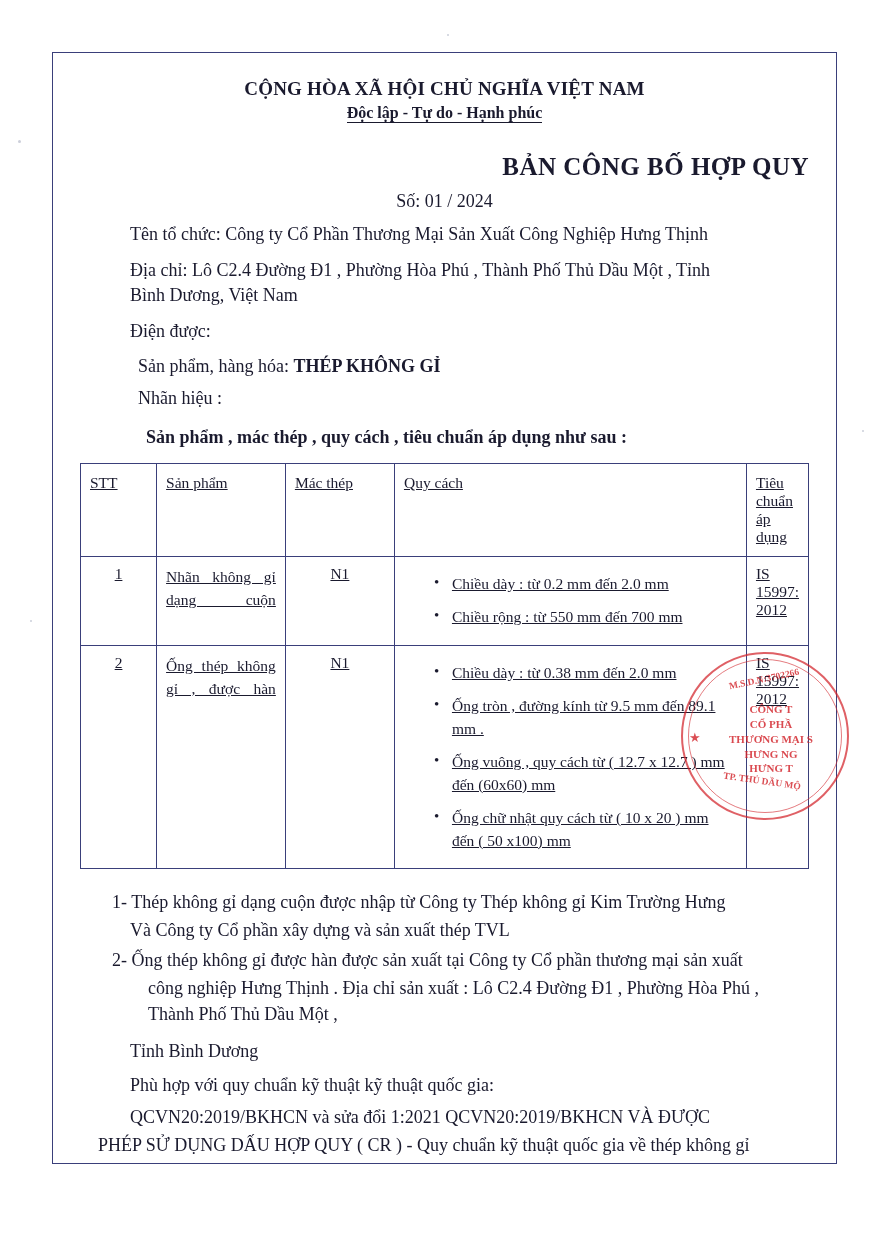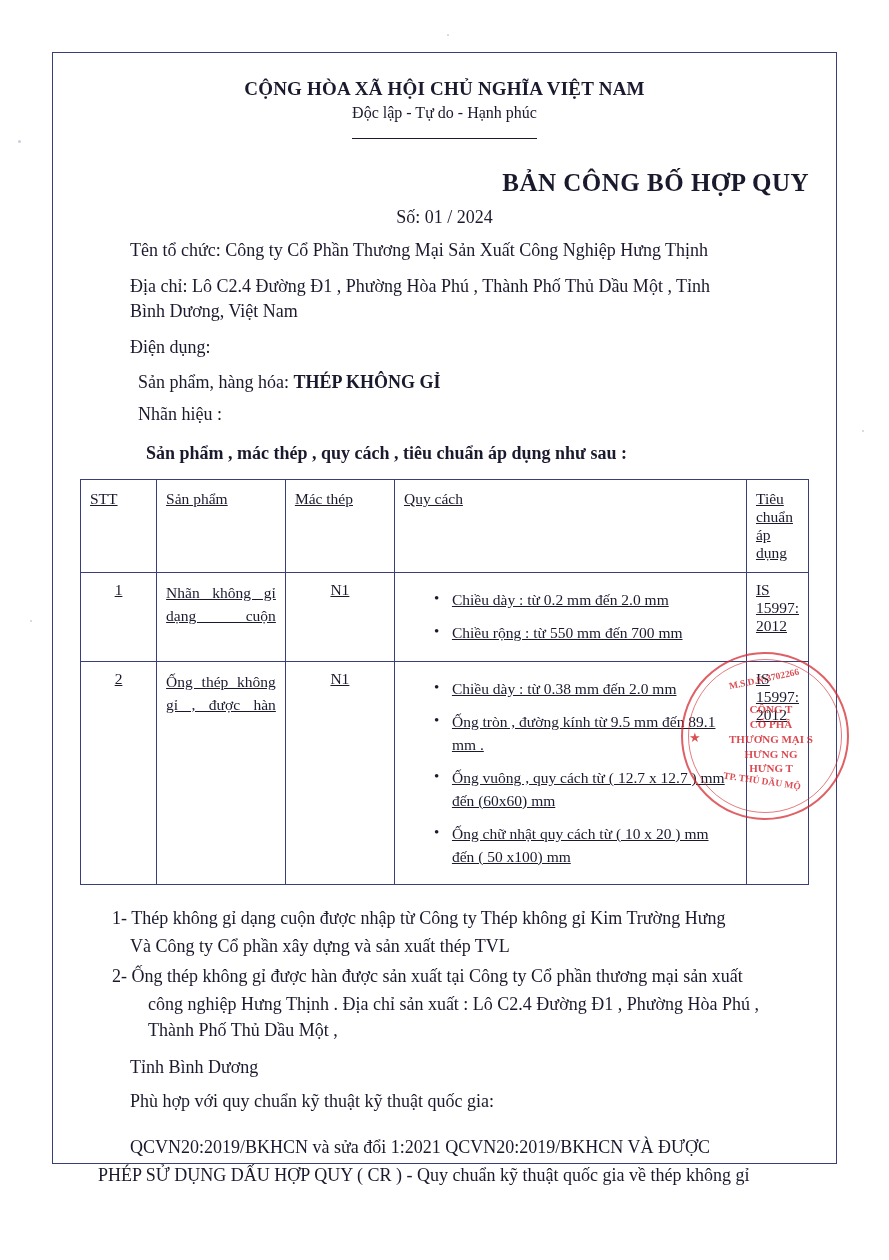--- a/index.html
+++ b/index.html
@@ -41,26 +41,26 @@
     border-radius: 9px;
   }
   .center { text-align: center; }
   .nation-title {
     font-weight: bold;
     font-size: 19px;
     letter-spacing: 0.2px;
     margin-top: 8px;
   }
   .nation-sub {
-    font-weight: normal;
+    font-weight: bold;
     font-size: 16px;
     margin-top: 4px;
     display: inline-block;
     border-bottom: 1.5px solid #1a1a2e;
-    padding-bottom: 16px;
+    padding-bottom: 0;
   }
   .doc-title {
     font-weight: bold;
     font-size: 25px;
     margin-top: 30px;
     letter-spacing: 0.5px;
     text-align: right;
   }
   .doc-number {
     font-size: 18px;
@@ -252,21 +252,21 @@
       <span>Tên tổ chức: </span><span>Công ty Cổ Phần Thương Mại Sản Xuất Công Nghiệp Hưng Thịnh</span>
     </div>
 
     <div class="para p-indent-1">
       <span>Địa chỉ: </span><span>Lô C2.4 Đường Đ1 , Phường Hòa Phú , Thành Phố Thủ Dầu Một , Tỉnh</span>
     </div>
     <div class="para p-indent-1" style="margin-top:0">
       <span>Bình Dương, Việt Nam</span>
     </div>
 
-    <div class="para p-indent-1">Điện dụng:</div>
+    <div class="para p-indent-1">Điện được:</div>
 
     <div class="para p-indent-2">
       <span>Sản phẩm, hàng hóa: </span><span class="bold">THÉP KHÔNG GỈ</span>
     </div>
 
     <div class="para p-indent-2" style="margin-top:6px">Nhãn hiệu :</div>
 
     <div class="para p-indent-3" style="margin-top:14px">Sản phẩm , mác thép , quy cách , tiêu chuẩn áp dụng như sau :</div>
 
     <table class="spec">
@@ -320,21 +320,21 @@
         <span>2-</span>
         <span>Ống thép không gỉ được hàn được sản xuất tại Công ty Cổ phần thương mại sản xuất</span>
       </span>
       <span class="note-cont">công nghiệp Hưng Thịnh . Địa chỉ sản xuất : Lô C2.4 Đường Đ1 , Phường Hòa Phú ,</span>
       <span class="note-cont">Thành Phố Thủ Dầu Một ,</span>
     </div>
 
     <div class="tail">
       <div class="tail-indent">Tỉnh Bình Dương</div>
       <div class="tail-indent" style="margin-top:8px">Phù hợp với quy chuẩn kỹ thuật kỹ thuật quốc gia:</div>
-      <div class="tail-just" style="margin-top:20px">QCVN20:2019/BKHCN và sửa đổi 1:2021  QCVN20:2019/BKHCN VÀ ĐƯỢC</div>
+      <div class="tail-just" style="margin-top:6px">QCVN20:2019/BKHCN và sửa đổi 1:2021  QCVN20:2019/BKHCN VÀ ĐƯỢC</div>
       <div class="tail-full" style="margin-top:2px">PHÉP SỬ DỤNG DẤU HỢP QUY ( CR ) -  Quy chuẩn kỹ thuật quốc gia về thép không gỉ</div>
     </div>
 
     <div class="stamp">
       <div class="ring"></div>
       <div class="ring2"></div>
       <div class="arc-top">M.S.D.N:3702266</div>
       <div class="star">★</div>
       <div class="inner-text">
         <div>CÔNG T</div>

